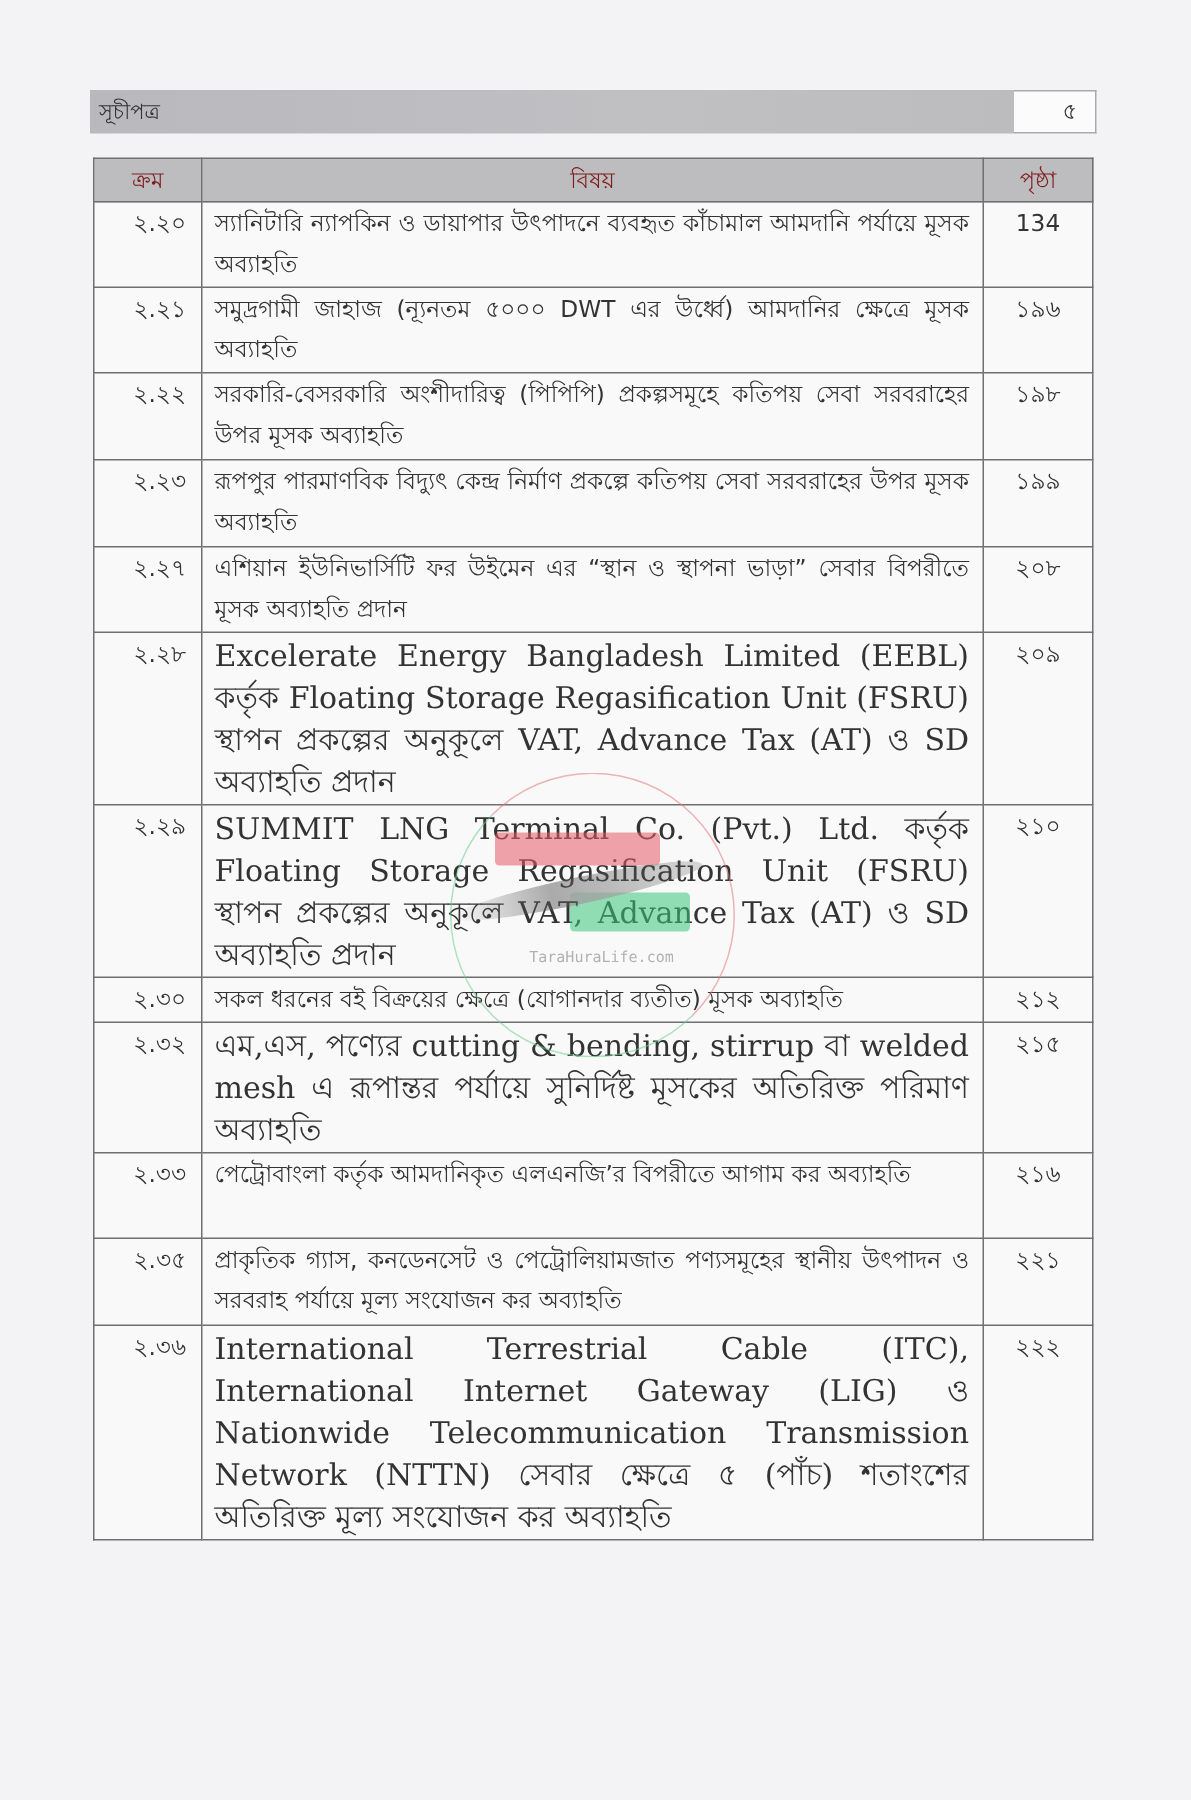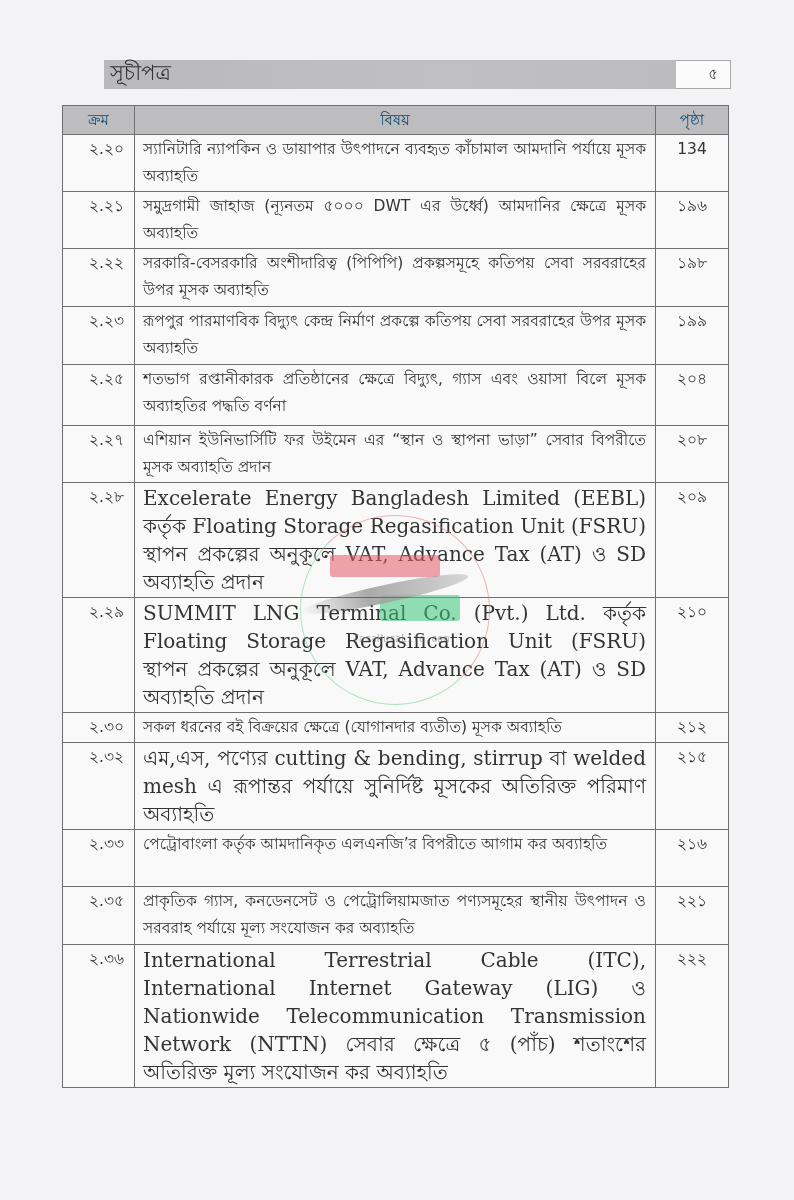--- a/index.html
+++ b/index.html
@@ -23,24 +23,23 @@
     height: 29px;
     display: flex;
     align-items: stretch;
   }
   .page-header .title-bar {
     flex: 1;
     background: linear-gradient(to right, #b9b9bd 0%, #c0c0c3 60%, #bcbcbf 100%);
     display: flex;
     align-items: center;
     padding-left: 6px;
-    font-size: 21px;
+    font-size: 14px;
     color: #333;
     font-family: "DejaVu Sans", "Liberation Sans", sans-serif;
-    margin-left: 44px;
   }
   .page-header .page-num {
     width: 55px;
     background: #fbfbfb;
     border: 1px solid #a9a9a9;
     border-left: none;
     display: flex;
     align-items: center;
     justify-content: flex-end;
     padding-right: 12px;
@@ -68,21 +67,21 @@
     vertical-align: top;
   }
   table.toc thead th {
     background: #bdbdc0;
     height: 28px;
     padding: 0;
     vertical-align: middle;
     text-align: center;
     font-weight: normal;
     font-size: 15px;
-    color: #0c4a6e;
+    color: #7f1d1d;
     font-family: Liberation Sans, sans-serif;
   }
   table.toc td {
     font-family: "DejaVu Sans", "Liberation Sans", sans-serif;
     font-size: 15.5px;
     line-height: 27px;
     color: #333;
   }
   table.toc td.num {
     text-align: center;
@@ -196,25 +195,20 @@
     <tr style="height:58px">
       <td class="num">২.২২</td>
       <td class="subj">সরকারি-বেসরকারি অংশীদারিত্ব (পিপিপি) প্রকল্পসমূহে কতিপয় সেবা সরবরাহের উপর মূসক অব্যাহতি</td>
       <td class="pg">১৯৮</td>
     </tr>
     <tr style="height:58px">
       <td class="num">২.২৩</td>
       <td class="subj">রূপপুর পারমাণবিক বিদ্যুৎ কেন্দ্র নির্মাণ প্রকল্পে কতিপয় সেবা সরবরাহের উপর মূসক অব্যাহতি</td>
       <td class="pg">১৯৯</td>
     </tr>
-    <tr style="height:61px">
-      <td class="num">২.২৫</td>
-      <td class="subj">শতভাগ রপ্তানীকারক প্রতিষ্ঠানের ক্ষেত্রে বিদ্যুৎ, গ্যাস এবং ওয়াসা বিলে মূসক অব্যাহতির পদ্ধতি বর্ণনা</td>
-      <td class="pg">২০৪</td>
-    </tr>
     <tr style="height:57px">
       <td class="num">২.২৭</td>
       <td class="subj">এশিয়ান ইউনিভার্সিটি ফর উইমেন এর “স্থান ও স্থাপনা ভাড়া” সেবার বিপরীতে মূসক অব্যাহতি প্রদান</td>
       <td class="pg">২০৮</td>
     </tr>
     <tr style="height:85px">
       <td class="num">২.২৮</td>
       <td class="subj serif-heavy">Excelerate Energy Bangladesh Limited (EEBL) কর্তৃক Floating Storage Regasification Unit (FSRU) স্থাপন প্রকল্পের অনুকূলে VAT, Advance Tax (AT) ও SD অব্যাহতি প্রদান</td>
       <td class="pg">২০৯</td>
     </tr>

